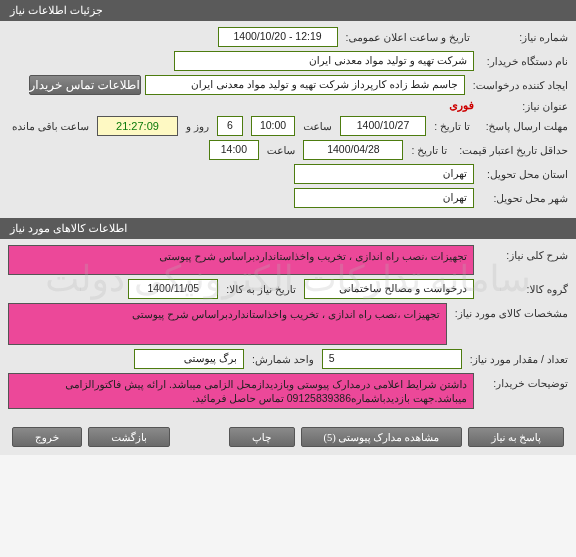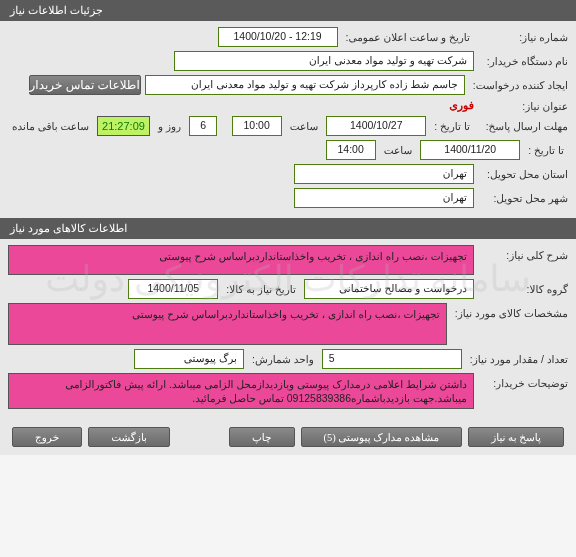--- a/index.html
+++ b/index.html
@@ -103,23 +103,23 @@
   background: linear-gradient(#888, #666);
   color: #fff;
   border: 1px solid #555;
   padding: 2px 0;
   font-size: 12px;
   cursor: pointer;
   border-radius: 2px;
   white-space: nowrap;
 }
 .countdown {
-  background: #bef264;
-  border: 1px solid #555;
-  padding: 2px 4px;
+  background: #fef9c3;
+  border: 1px solid #555;
+  padding: 2px 18px;
   color: #0a7a0a;
   font-size: 11px;
   height: 20px;
   line-height: 15px;
 }
 .bottom-bar {
   display: flex;
   justify-content: space-between;
   padding: 8px 12px;
   background: #e8e8e8;
@@ -172,22 +172,23 @@
     <span class="label label-sm">ساعت</span>
     <span class="field" style="width:50px;direction:ltr;text-align:center">10:00</span>
     <span style="flex:1"></span>
     <span class="field" style="width:28px;text-align:center">6</span>
     <span class="label label-sm">روز و</span>
     <span class="countdown" style="direction:ltr;text-align:center">21:27:09</span>
     <span class="label label-sm">ساعت باقی مانده</span>
   </div>
 
   <div class="row">
+    <span class="label">حداقل تاریخ اعتبار قیمت:</span>
     <span class="label label-sm">تا تاریخ :</span>
-    <span class="field" style="width:100px;direction:ltr;text-align:center">1400/11/20</span>
+    <span class="field" style="width:100px;direction:ltr;text-align:center">1400/04/28</span>
     <span class="label label-sm">ساعت</span>
     <span class="field" style="width:50px;direction:ltr;text-align:center">14:00</span>
   </div>
 
   <div class="row">
     <span class="label">استان محل تحویل:</span>
     <span class="field" style="width:180px">تهران</span>
   </div>
 
   <div class="row">

